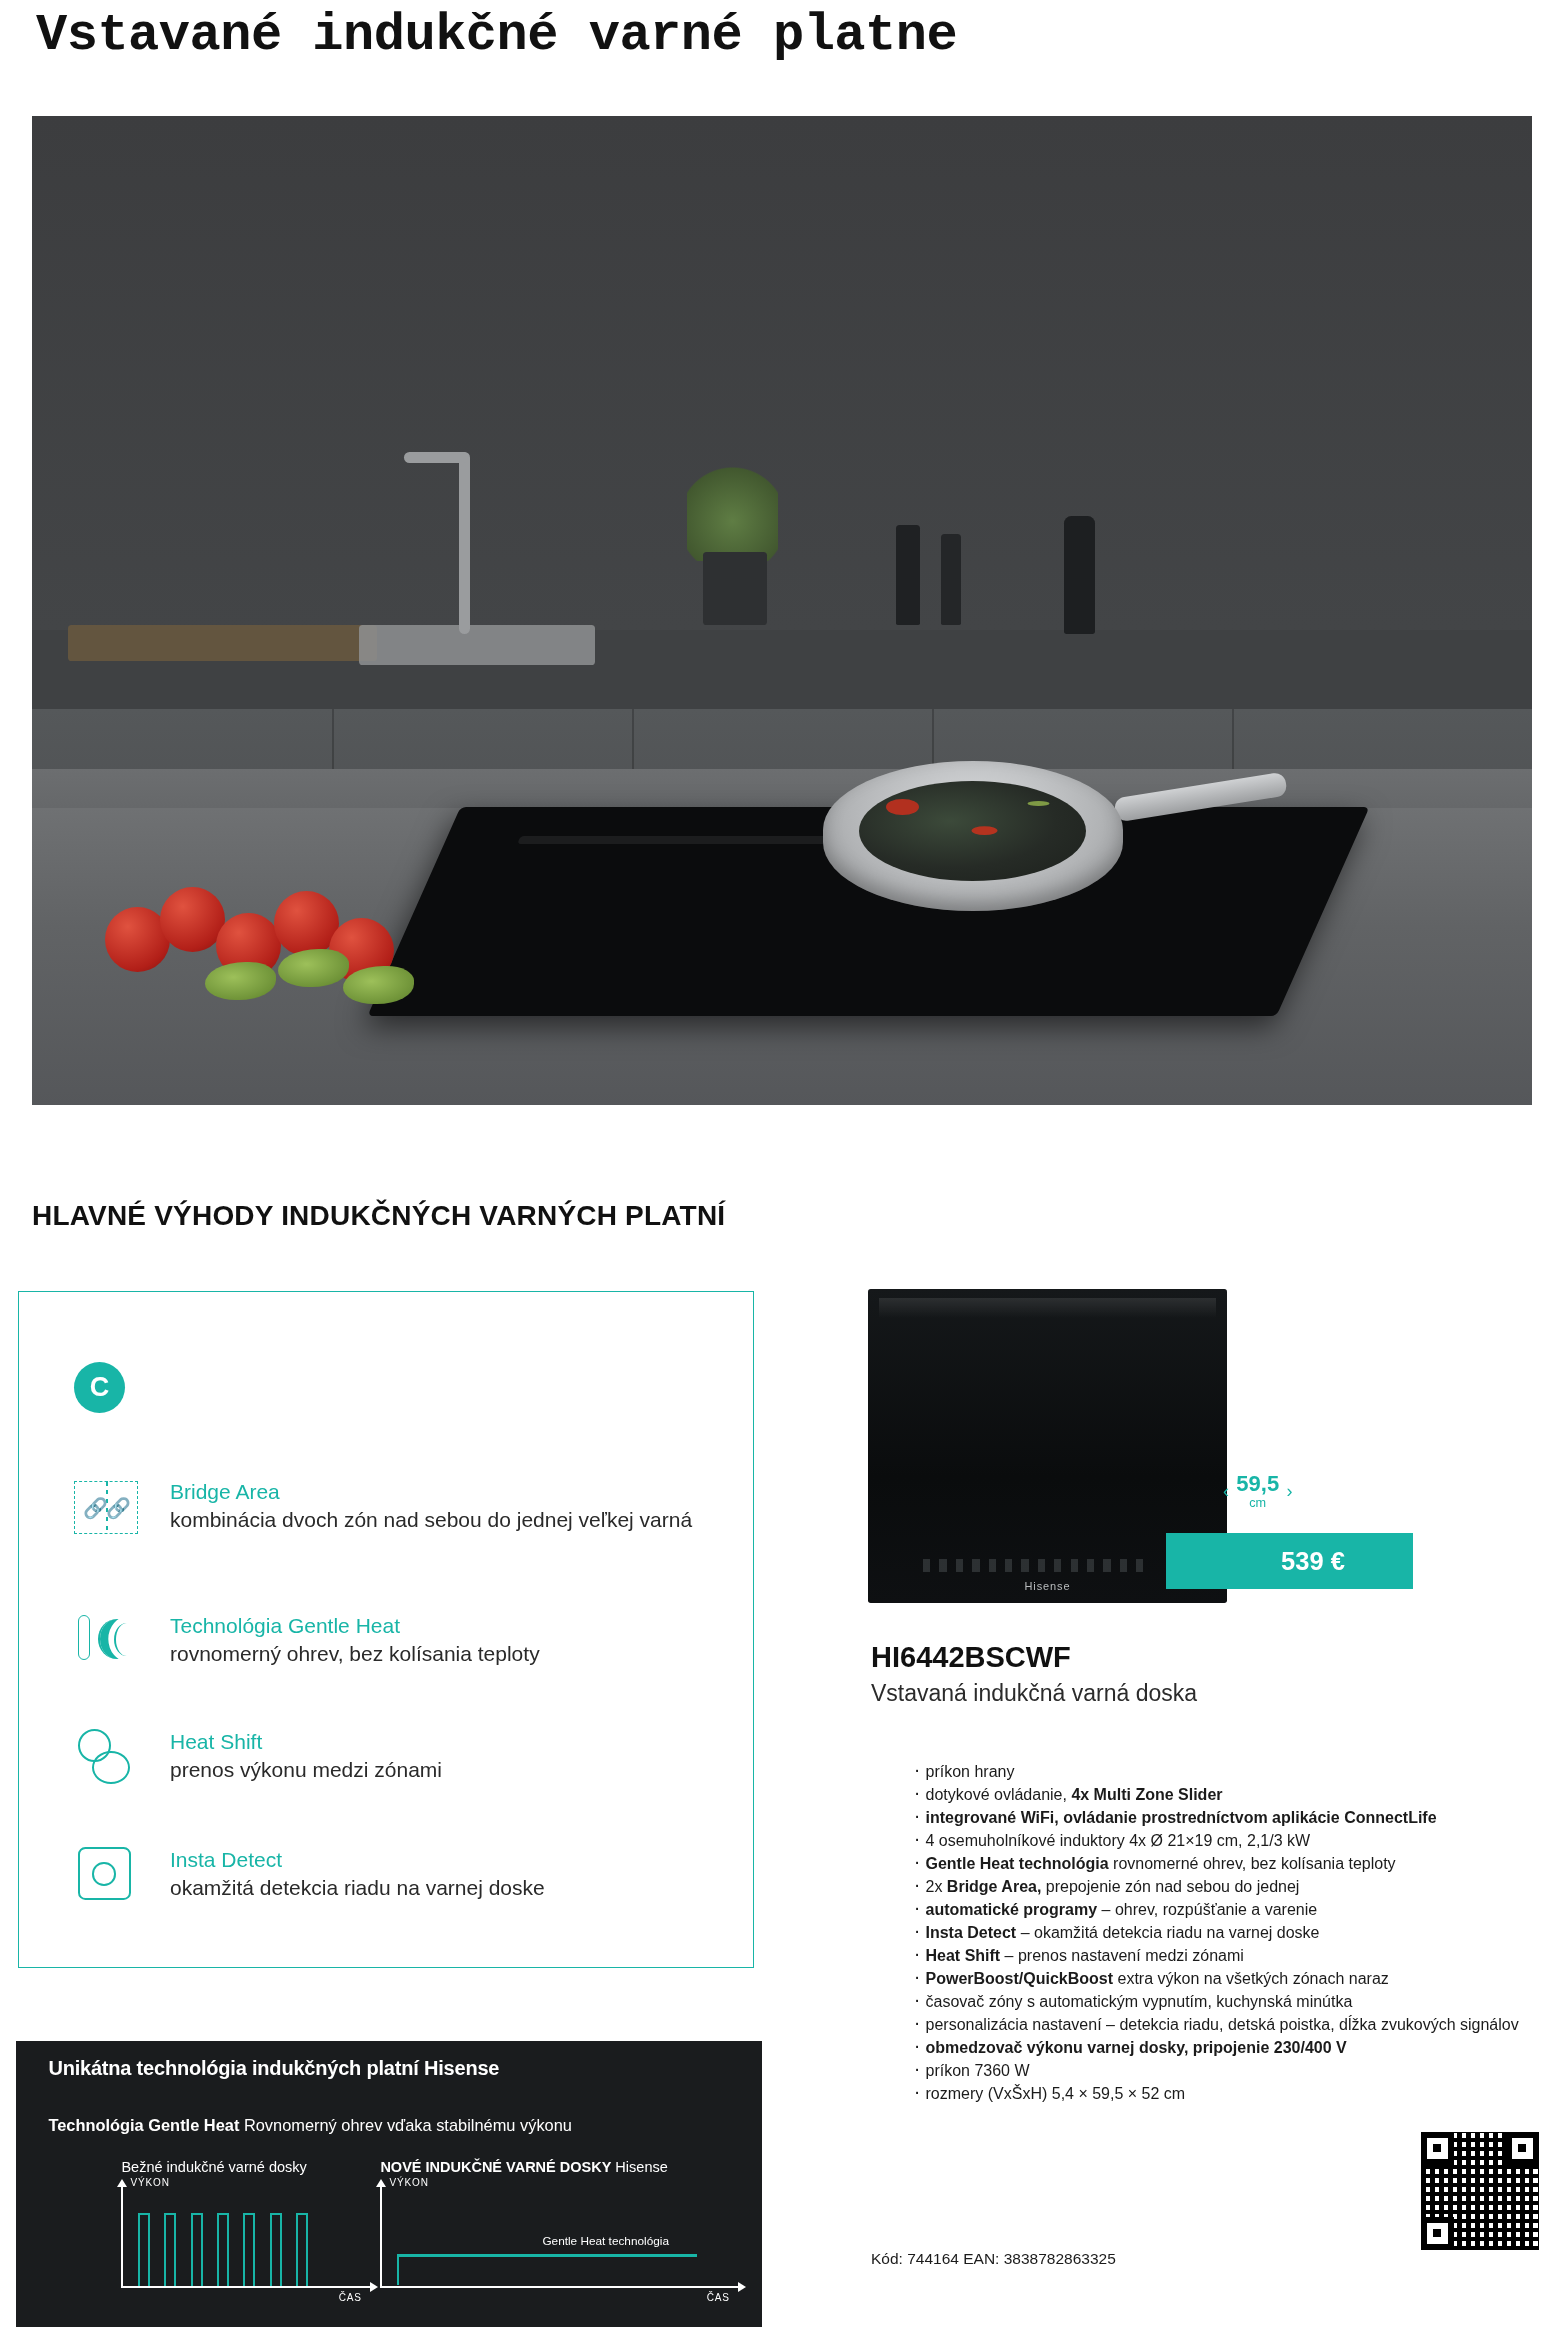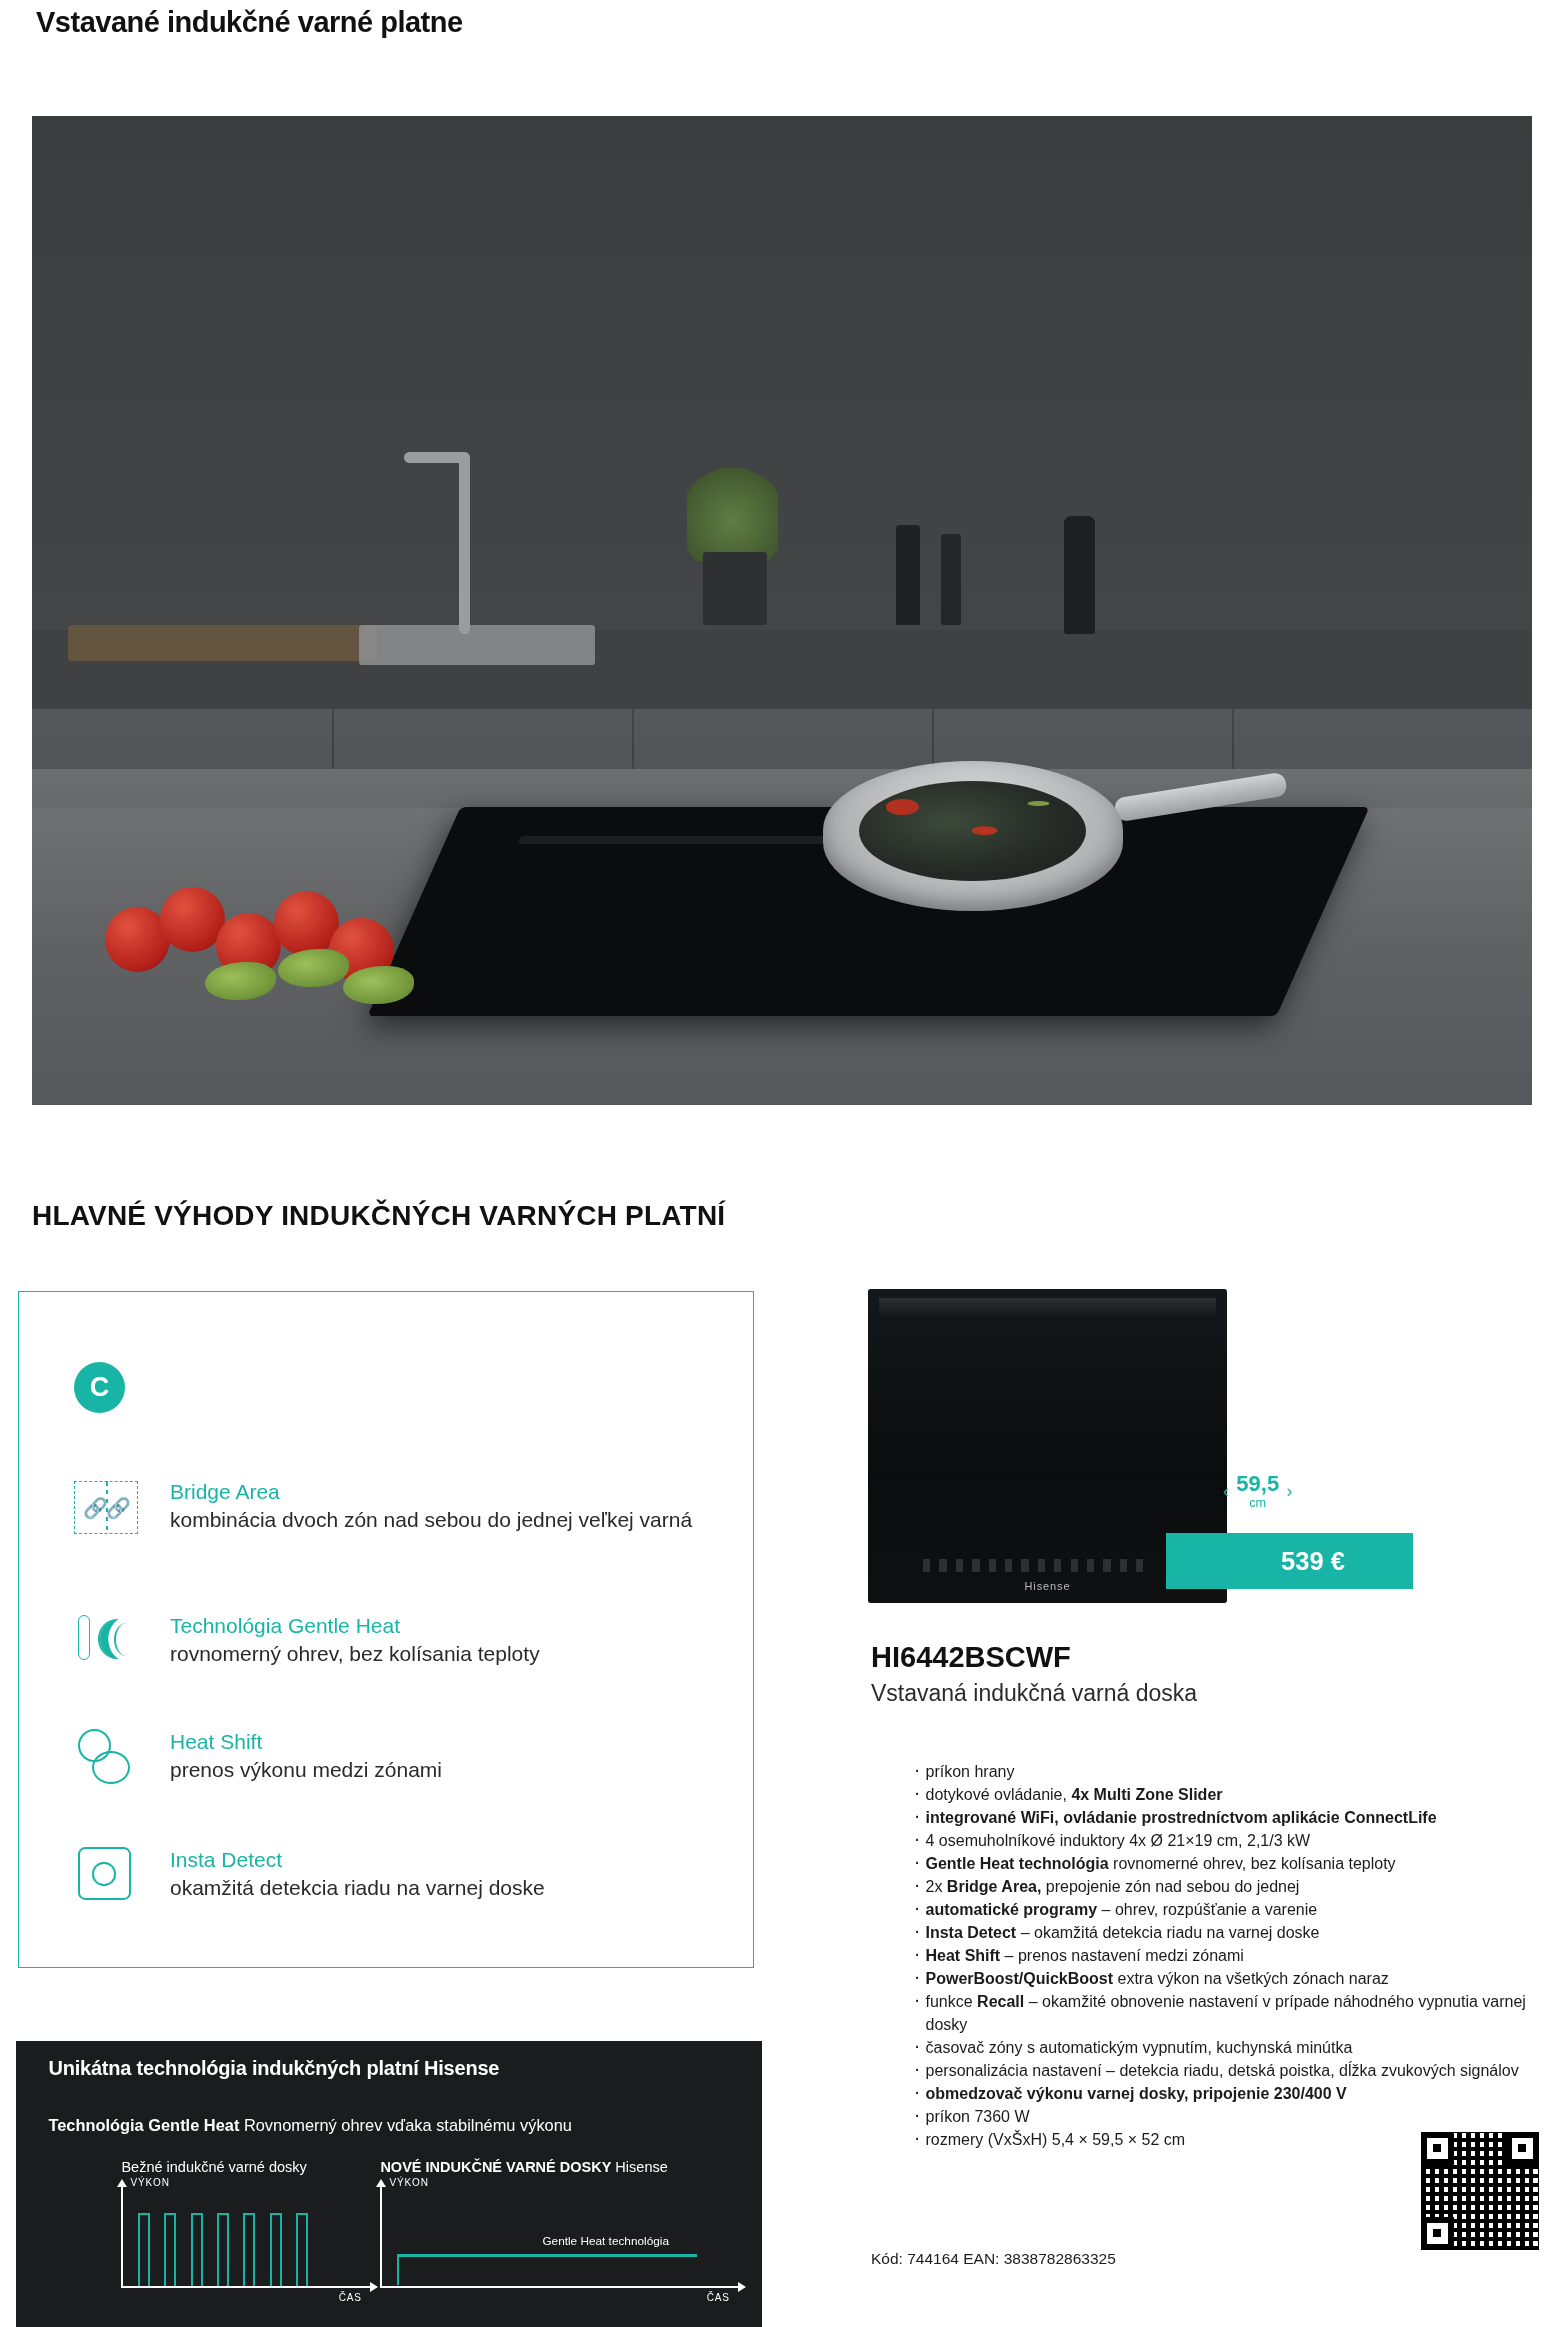--- a/index.html
+++ b/index.html
@@ -9,22 +9,23 @@
     background:#ffffff;
     font-family:"Liberation Sans", sans-serif;
     color:#1b1b1b;
     position:relative;
     overflow:hidden;
   }
 
   
   .page-title {
     position:absolute; left:36px; top:5.5px;
-    font-size:29px; font-weight:bold; letter-spacing:-0.5px;
+    font-size:52px; font-weight:bold; letter-spacing:-0.5px;
     color:#111;
+    font-family:Liberation Mono, monospace;
   }
 
   
   .hero {
     position:absolute; left:32px; top:116px;
     width:1500px; height:989px;
     background:linear-gradient(180deg,#3a3b3d 0%, #46484a 35%, #4d4f51 55%, #5a5c5e 100%);
     overflow:hidden;
   }
   .hero .wall {
@@ -468,21 +469,20 @@
     <li>príkon hrany</li>
     <li>dotykové ovládanie, <b>4x Multi Zone Slider</b></li>
     <li><b>integrované WiFi, ovládanie prostredníctvom aplikácie ConnectLife</b></li>
     <li>4 osemuholníkové induktory 4x Ø 21×19 cm, 2,1/3 kW</li>
     <li><b>Gentle Heat technológia</b> rovnomerné ohrev, bez kolísania teploty</li>
     <li>2x <b>Bridge Area,</b> prepojenie zón nad sebou do jednej</li>
     <li><b>automatické programy</b> – ohrev, rozpúšťanie a varenie</li>
     <li><b>Insta Detect</b> – okamžitá detekcia riadu na varnej doske</li>
     <li><b>Heat Shift</b> – prenos nastavení medzi zónami</li>
     <li><b>PowerBoost/QuickBoost</b> extra výkon na všetkých zónach naraz</li>
-    <li>funkce <b>Recall</b> – okamžité obnovenie nastavení v prípade náhodného vypnutia varnej dosky</li>
     <li>časovač zóny s automatickým vypnutím, kuchynská minútka</li>
     <li>personalizácia nastavení – detekcia riadu, detská poistka, dĺžka zvukových signálov</li>
     <li><b>obmedzovač výkonu varnej dosky, pripojenie 230/400 V</b></li>
     <li>príkon 7360 W</li>
     <li>rozmery (VxŠxH) 5,4 × 59,5 × 52 cm</li>
   </ul>
 
 <div class="prod-footer">Kód: 744164 EAN: 3838782863325</div>
 
 <div class="qr">

